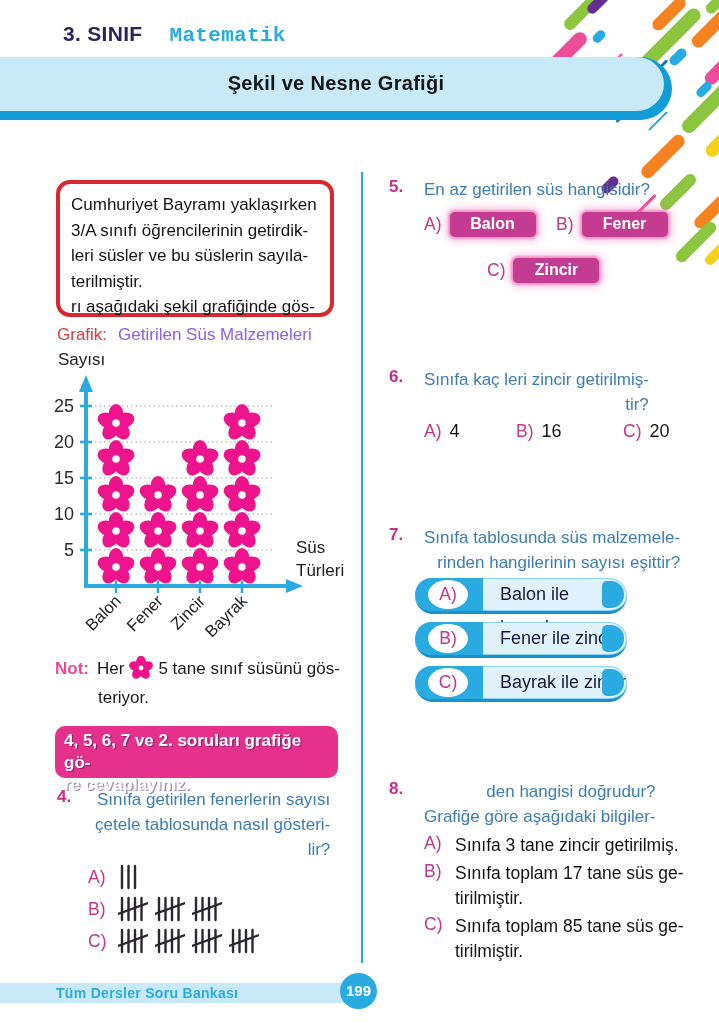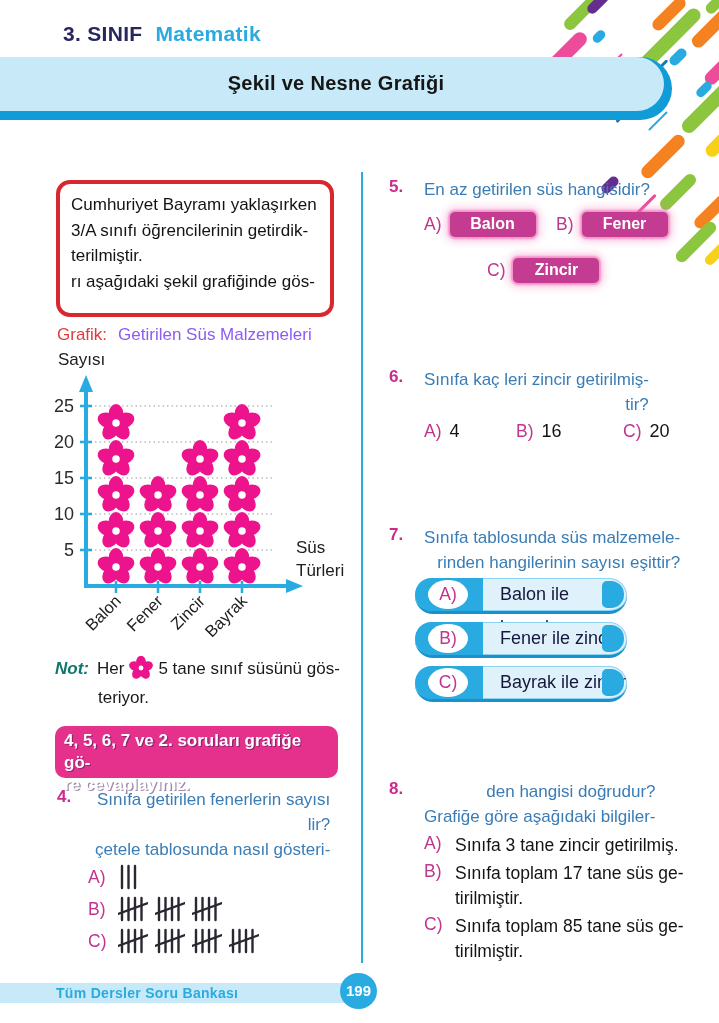--- a/index.html
+++ b/index.html
@@ -8,21 +8,21 @@
   #page *{box-sizing:border-box;}
   .abs{position:absolute;}
 
   
   #deco{position:absolute;inset:0;pointer-events:none;}
   .stripe{position:absolute;transform:rotate(-45deg);}
 
   
   #head-title{left:63px;top:22px;font-size:21px;font-weight:700;letter-spacing:.3px;}
   #head-title .grade{color:#27265E;}
-  #head-title .subject{color:#29ABE2;margin-left:7px;}
+  #head-title .subject{color:#29ABE2;margin-left:21px;font-family:Liberation Mono, monospace;}
   #banner-outer{left:0;top:57px;width:672px;height:63px;background:#119BD7;
                 border-radius:0 34px 34px 0;}
   #banner-inner{left:0;top:57px;width:664px;height:54px;background:#C8E9F8;
                 border-radius:0 30px 30px 0;}
   #banner-title{left:0;top:72px;width:672px;text-align:center;font-size:20px;
                 font-weight:700;color:#161616;letter-spacing:.3px;}
 
   
   #intro-box{left:56px;top:180px;width:278px;height:137px;border:4.5px solid #D7282F;
              border-radius:14px;padding:8px 6px 6px 11px;font-size:17px;line-height:25.5px;color:#141414;}
@@ -30,21 +30,21 @@
   
   #chart-caption{left:57px;top:325px;font-size:17px;}
   #chart-caption .red{color:#E03A3C;}
   #chart-caption .blue{color:#8b5cf6;margin-left:11px;}
   #y-axis-label{left:58px;top:350px;font-size:17px;color:#202020;}
   #x-axis-label{left:296px;top:536px;font-size:17px;color:#202020;line-height:23px;}
   #chart-wrap{left:40px;top:362px;width:320px;height:300px;}
 
   
   #note{left:55px;top:656px;font-size:17px;line-height:25px;color:#1a1a1a;}
-  #note .not{color:#0f766e;font-weight:700;font-style:italic;margin-right:8px;}
+  #note .not{color:#ec4899;font-weight:700;margin-right:8px;}
   #note-line2{left:98px;top:688px;font-size:17px;color:#1a1a1a;}
   #note svg{vertical-align:-6px;margin:0 4px;}
 
   
   #instruction{left:55px;top:726px;width:283px;height:52px;background:#E5308C;border-radius:10px;
                color:#fff;font-weight:700;font-size:17px;line-height:22px;padding:4px 8px 4px 9px;
                text-shadow:1.3px 1.3px 0 rgba(66,24,92,.5);}
 
   
   .qnum{font-size:17px;font-weight:700;color:#C92C8C;}
@@ -126,20 +126,21 @@
     <span class="grade">3. SINIF</span>
     <span class="subject">Matematik</span>
   </div>
   <div id="banner-outer" class="abs"></div>
   <div id="banner-inner" class="abs"></div>
   <div id="banner-title" class="abs">Şekil ve Nesne Grafiği</div>
 
   <div id="intro-box" class="abs">
     <div>Cumhuriyet Bayramı yaklaşırken</div>
     <div>3/A sınıfı öğrencilerinin getirdik-</div>
+    <div>leri süsler ve bu süslerin sayıla-</div>
     <div>terilmiştir.</div>
     <div>rı aşağıdaki şekil grafiğinde gös-</div>
   </div>
 
   <div id="chart-caption" class="abs">
     <span class="red">Grafik:</span><span class="blue">Getirilen Süs Malzemeleri</span>
   </div>
   <div id="y-axis-label" class="abs">Sayısı</div>
   <div id="chart-wrap" class="abs">
     <svg id="chart" width="320" height="300">
@@ -292,22 +293,22 @@
   <div id="note-line2" class="abs">teriyor.</div>
 
   <div id="instruction" class="abs">
     <div>4, 5, 6, 7 ve 2. soruları grafiğe gö-</div>
     <div>re cevaplayınız.</div>
   </div>
 
   <div class="abs qnum" style="left:57px;top:787px;">4.</div>
   <div class="abs qtext" style="left:95px;top:787px;">
     <div>Sınıfa getirilen fenerlerin sayısı</div>
+    <div>çetele tablosunda nasıl gösteri-</div>
     <div>lir?</div>
-    <div>çetele tablosunda nasıl gösteri-</div>
   </div>
   <div id="q4-options" class="abs">
     <div class="q4row">
       <span class="letter">A)</span>
       <span class="tally">
           <svg width="23.5" height="28" xmlns="http://www.w3.org/2000/svg">
             <line x1="4" y1="3" x2="4" y2="25" stroke="#2A2730" stroke-width="2.4" stroke-linecap="round"></line>
             <line x1="10.5" y1="3" x2="10.5" y2="25" stroke="#2A2730" stroke-width="2.4" stroke-linecap="round"></line>
             <line x1="17" y1="3" x2="17" y2="25" stroke="#2A2730" stroke-width="2.4" stroke-linecap="round"></line>
           </svg>

